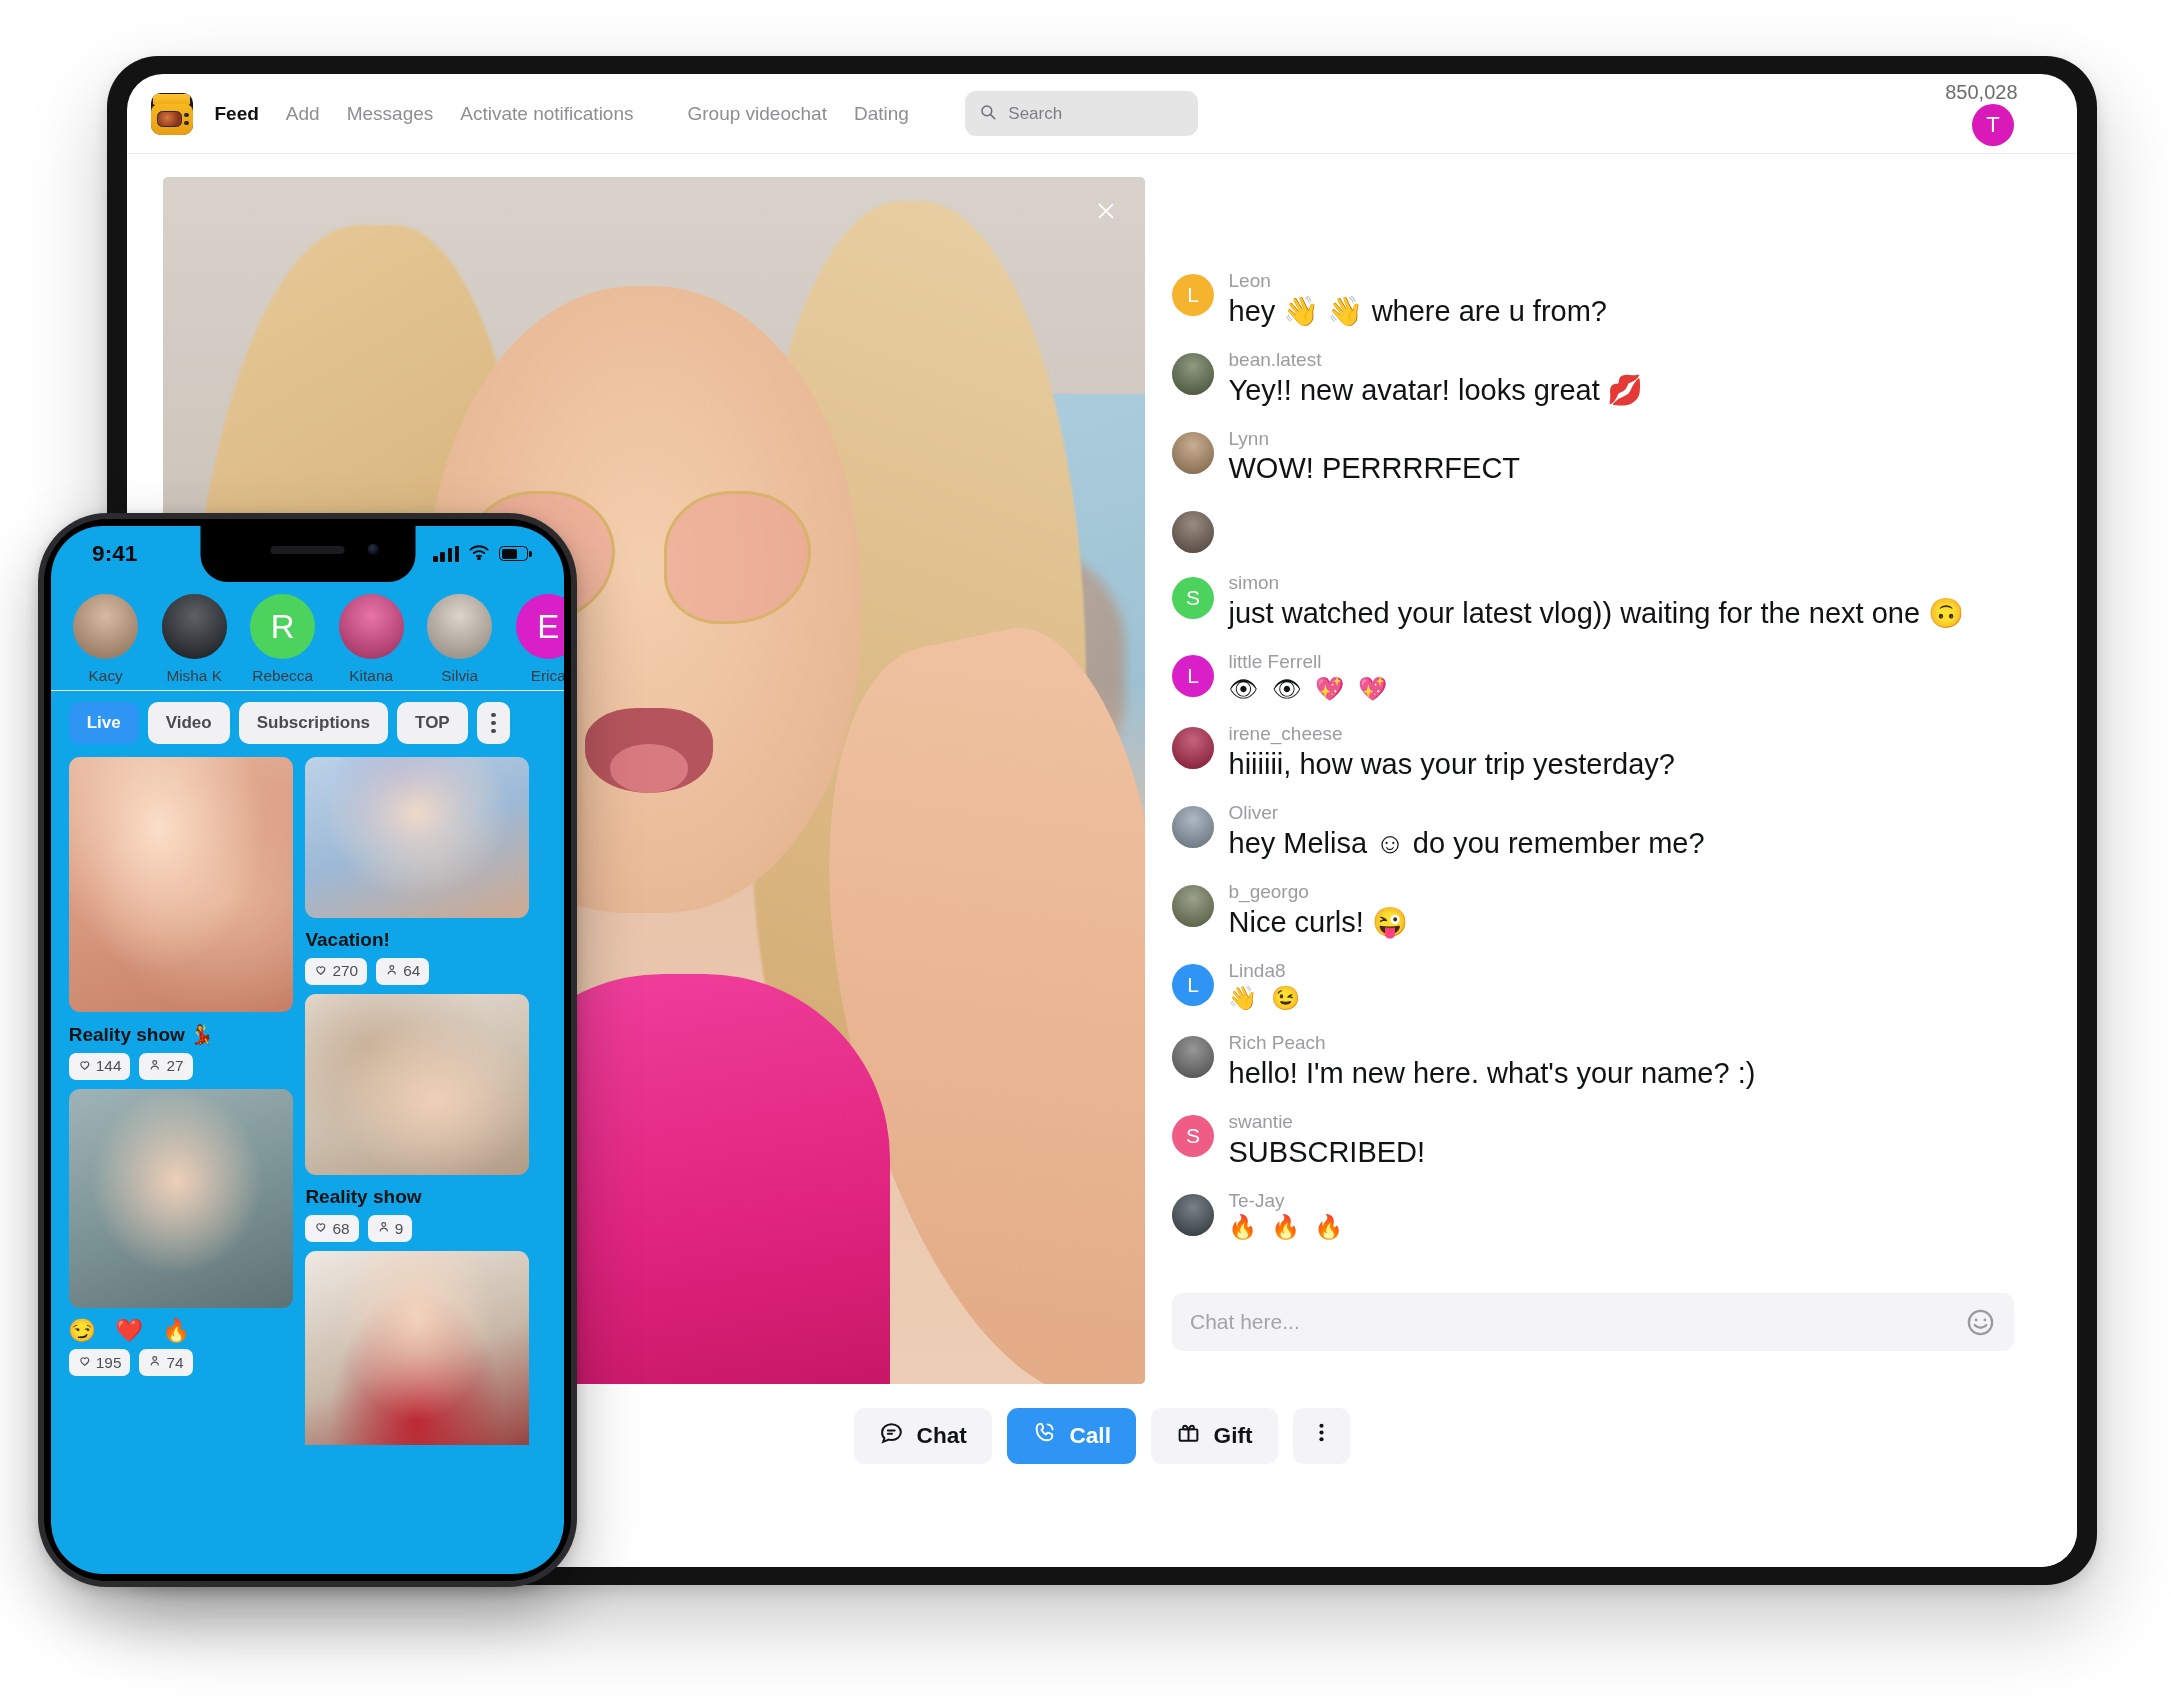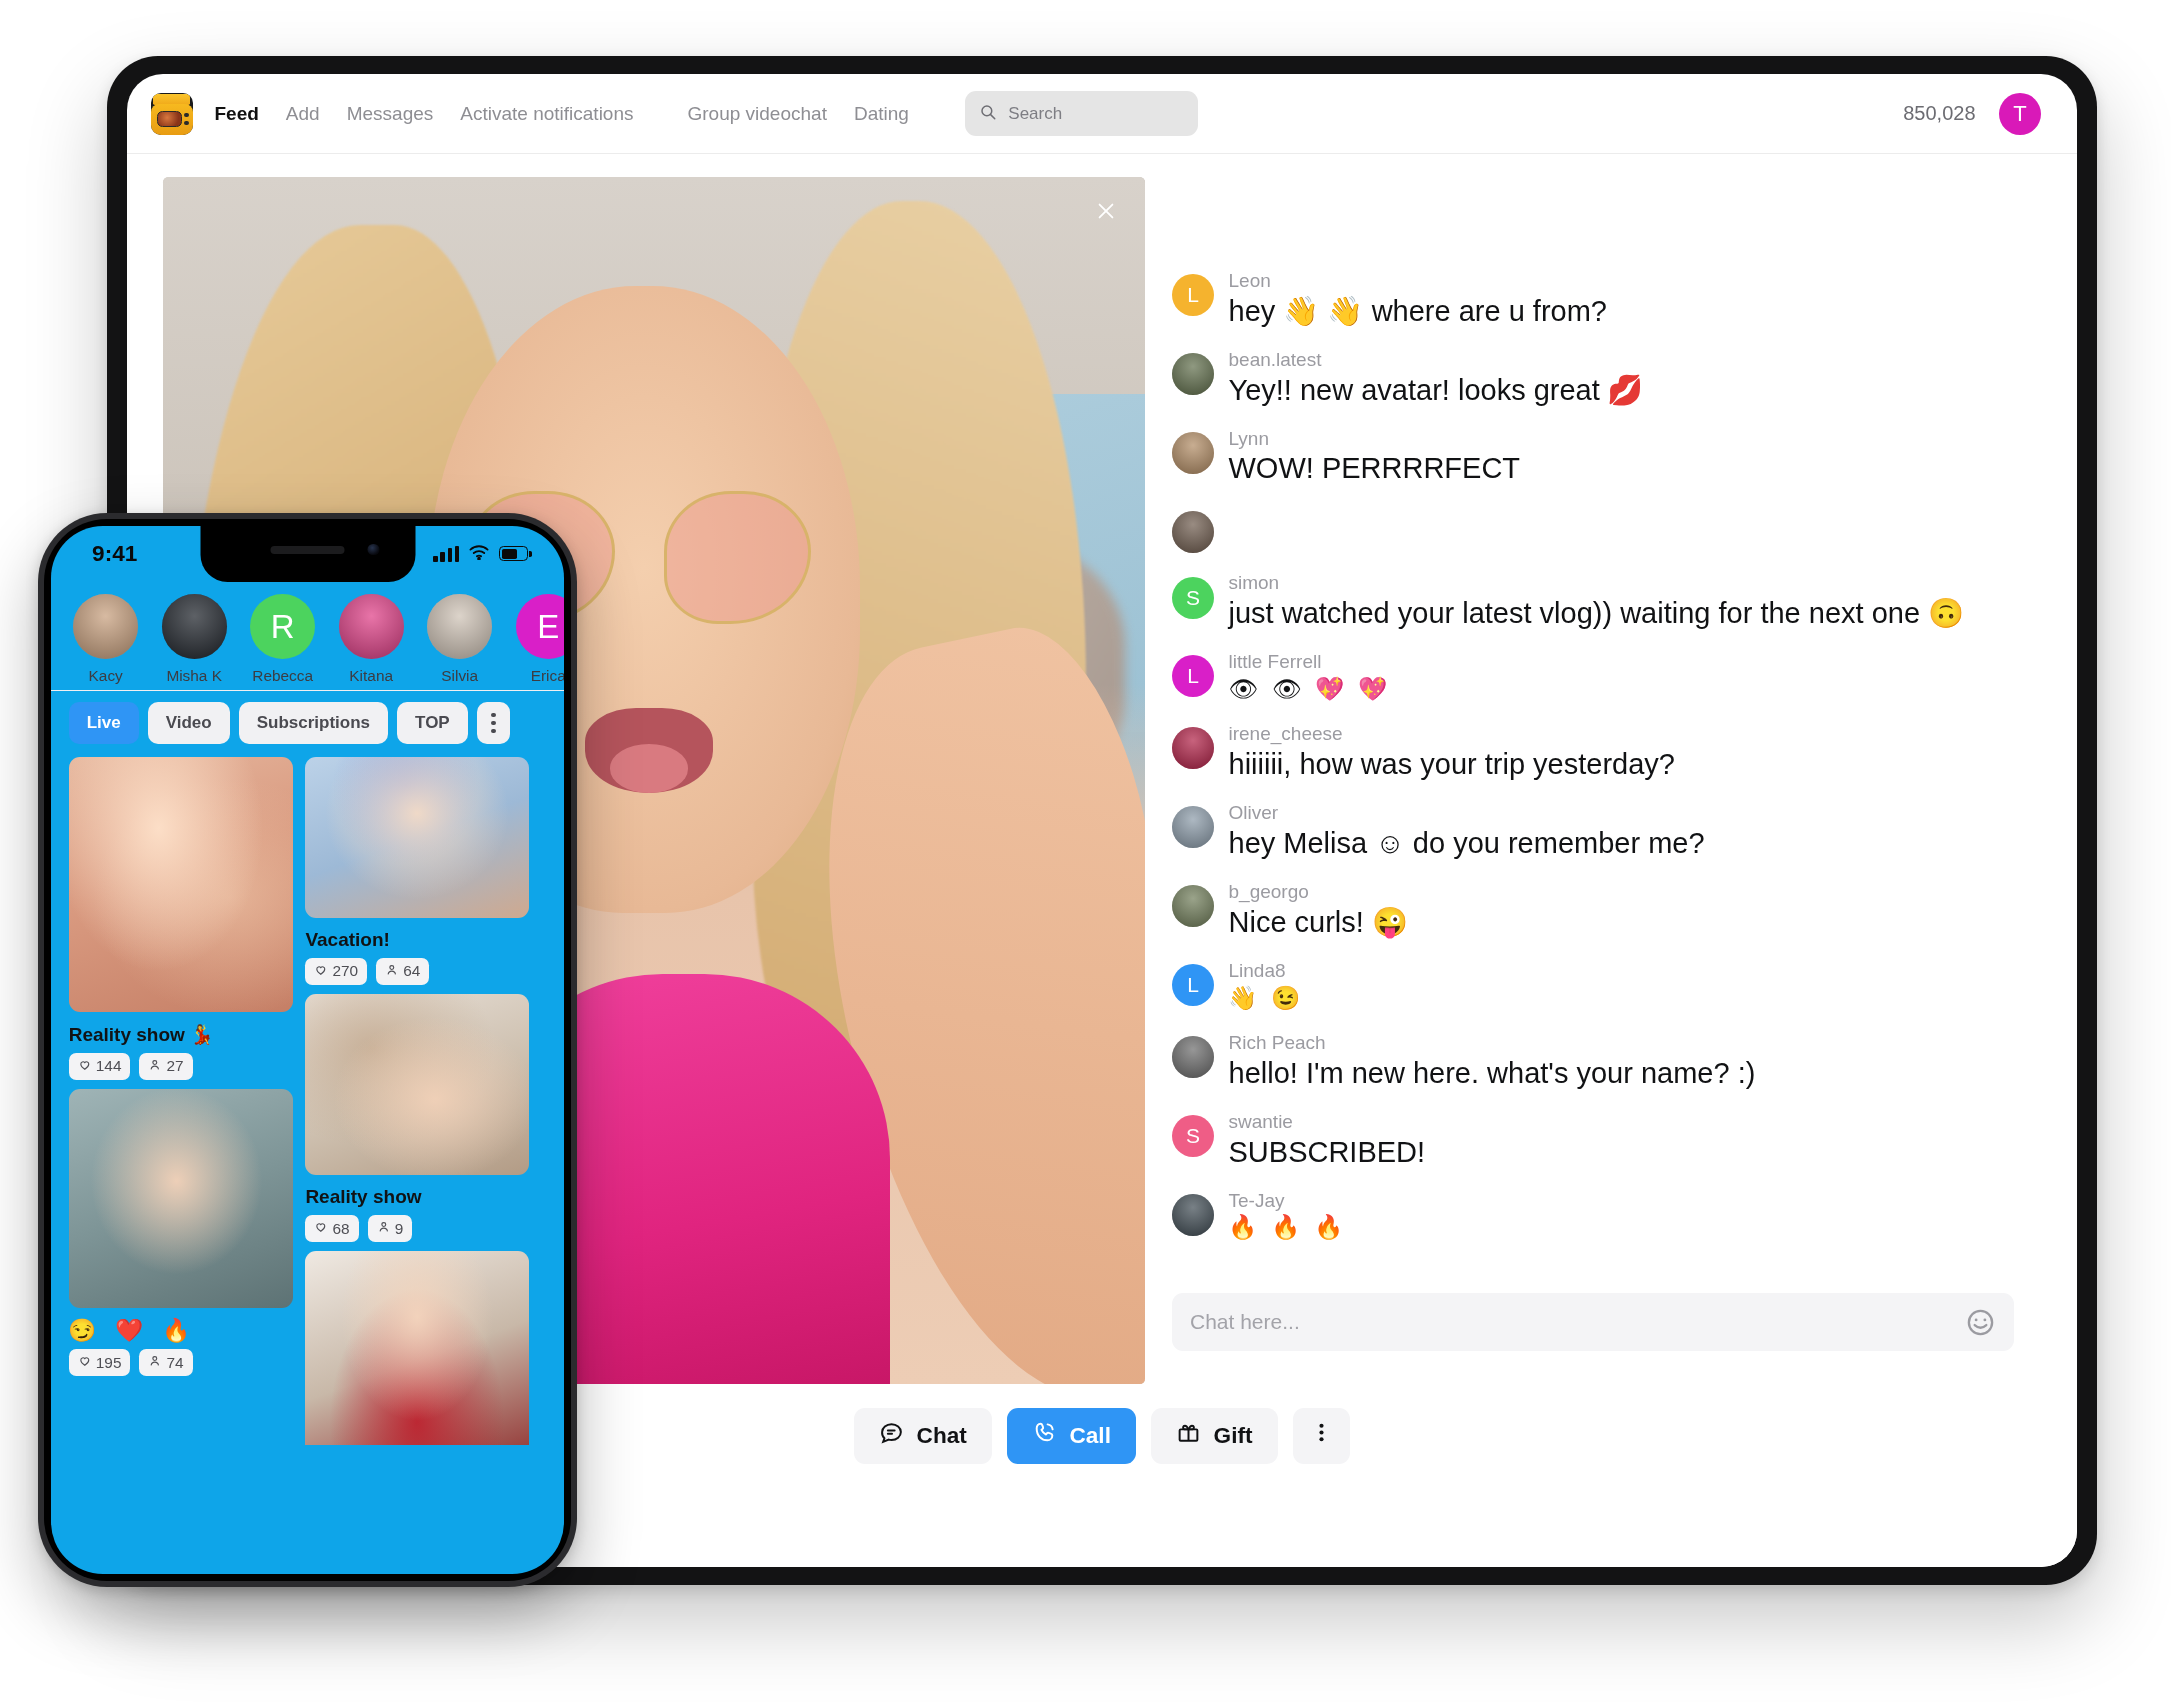--- a/index.html
+++ b/index.html
@@ -81,21 +81,21 @@
     display:flex; align-items:center; padding: 0 14.5px;
   }
   .searchbox svg { width:18px; height:18px; flex:0 0 auto; margin-right:11px; }
   .search-input {
     border:none; background:transparent; outline:none;
     font-family:"Liberation Sans", sans-serif;
     font-size:17px; color:#4a4a4f; width:100%;
   }
   .search-input::placeholder { color:#7d7d83; }
 
-  .nav-right { margin-left:auto; display:flex; align-items:center; }
+  .nav-right { margin-left:auto; display:flex; align-items:center;flex-direction:column; }
   .coin-count { font-size: 20px; color:#6c6c72; margin-right: 23.5px; }
   .user-avatar {
     width: 42px; height: 42px; border-radius:50%;
     background:#d919b8;
     color:#fff; font-size:22px; font-weight:400;
     display:flex; align-items:center; justify-content:center;
     cursor:pointer;
   }
 
   

